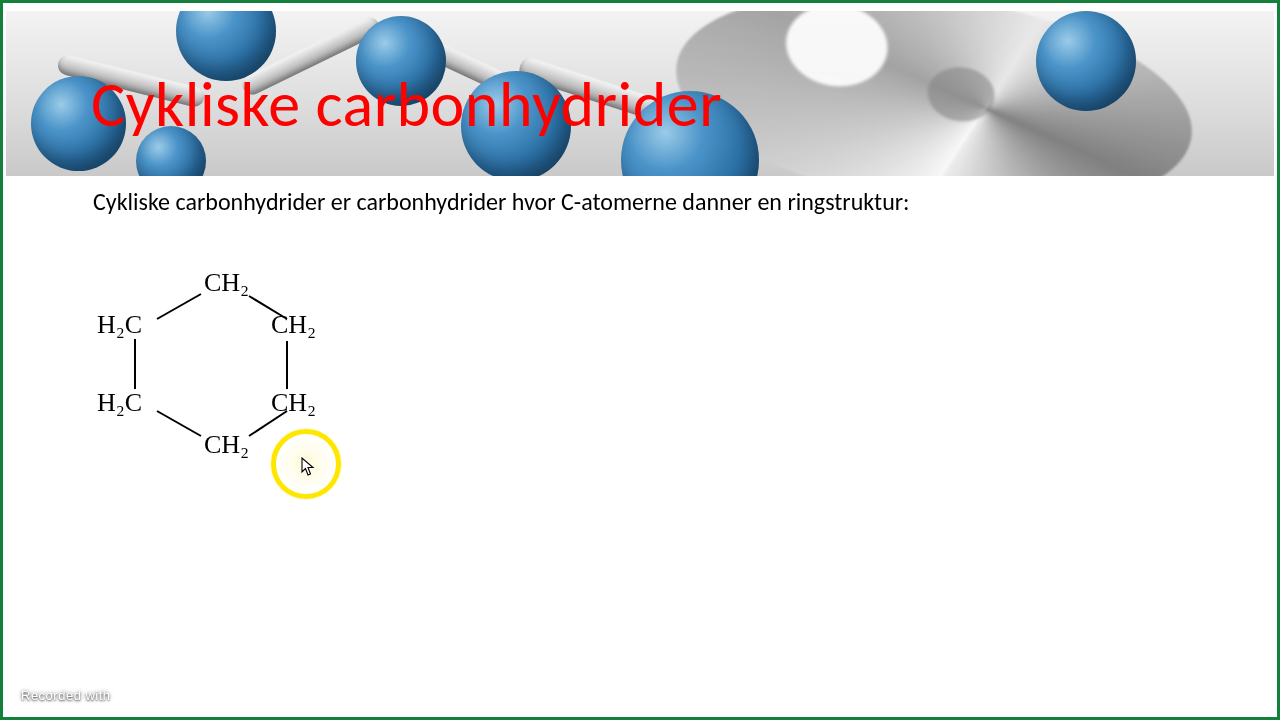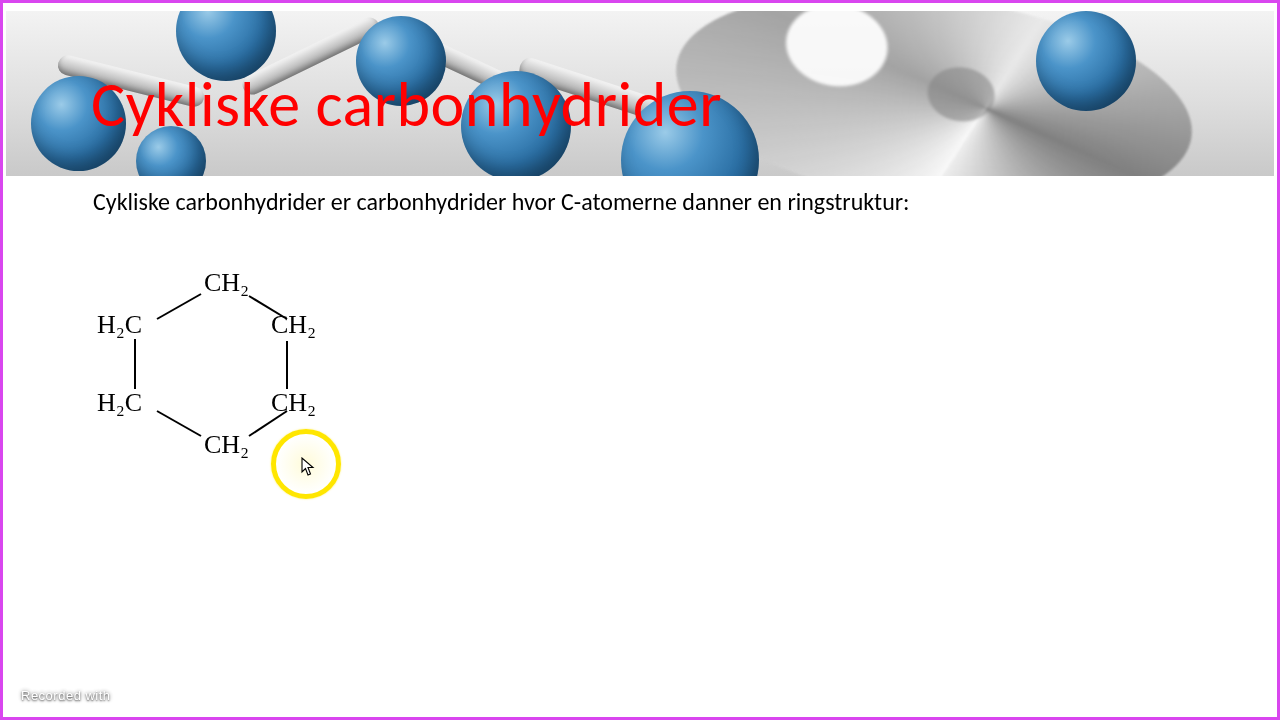--- a/index.html
+++ b/index.html
@@ -8,21 +8,21 @@
     width: 1280px;
     height: 720px;
     background: #ffffff;
     font-family: "Segoe UI", Arial, sans-serif;
     overflow: hidden;
     position: relative;
   }
   .frame {
     position: absolute;
     inset: 0;
-    border: 3px solid #d946ef;
+    border: 3px solid #15803d;
     box-sizing: border-box;
   }
   
   .banner {
     position: absolute;
     left: 3px; right: 3px; top: 8px;
     height: 165px;
     background: linear-gradient(180deg,#f3f3f3 0%,#dedede 55%,#c9c9c9 100%);
     overflow: hidden;
   }

